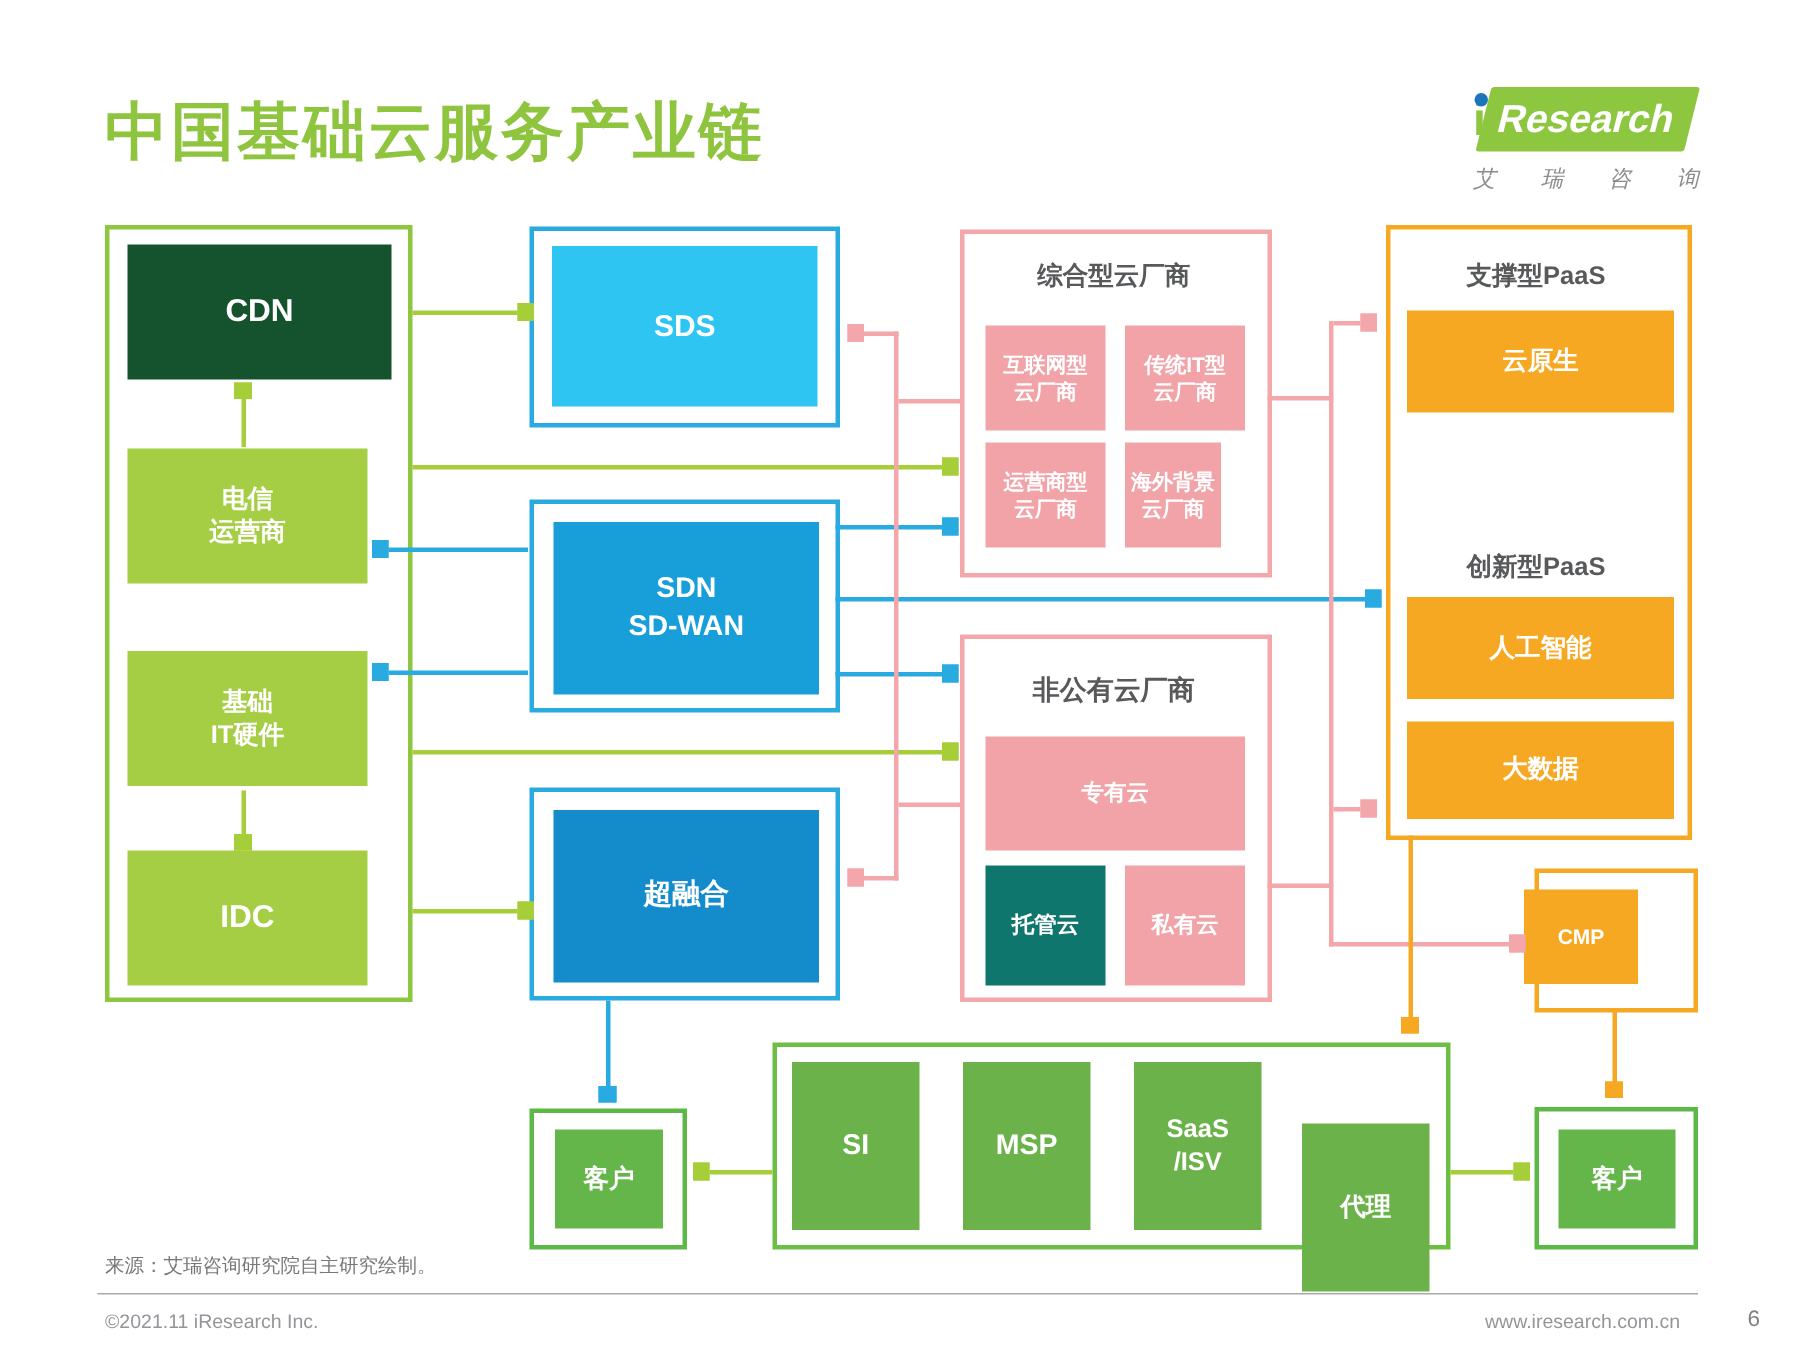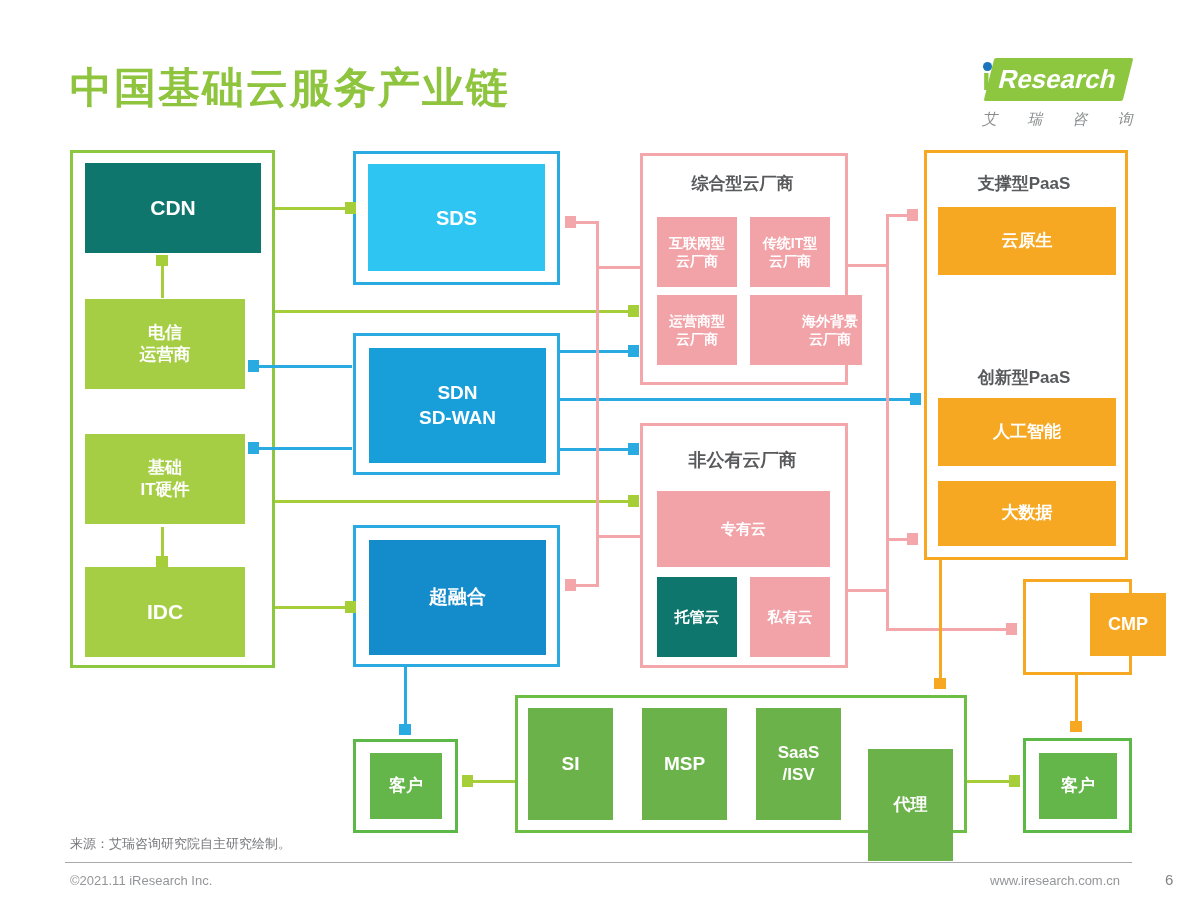--- a/index.html
+++ b/index.html
@@ -70,21 +70,21 @@
   <div class="page-title">中国基础云服务产业链</div>
   <div class="logo">
     <div class="logo-row">
       <span class="logo-i"><span>i</span><span class="dot"></span></span>
       <span class="logo-para">Research</span>
     </div>
     <span class="logo-cn">艾 瑞 咨 询</span>
   </div>
 
   <div class="frame fr-green" style="left:70px;top:150px;width:199px;height:512px;"></div>
-  <div class="bx" style="left:85px;top:163px;width:176px;height:90px;background:#0f766e;font-size:21px;">CDN</div>
+  <div class="bx" style="left:85px;top:163px;width:176px;height:90px;background:#14532d;font-size:21px;">CDN</div>
   <div class="bx ml" style="left:85px;top:299px;width:160px;height:90px;background:#A5CE44;font-size:17px;">电信
 运营商</div>
   <div class="bx ml" style="left:85px;top:434px;width:160px;height:90px;background:#A5CE44;font-size:17px;">基础
 IT硬件</div>
   <div class="bx" style="left:85px;top:567px;width:160px;height:90px;background:#A5CE44;font-size:21px;">IDC</div>
 
   <div class="frame fr-cyan" style="left:353px;top:151px;width:201px;height:128px;"></div>
   <div class="bx" style="left:368px;top:164px;width:177px;height:107px;background:#2EC5F3;font-size:20px;">SDS</div>
   <div class="frame fr-cyan" style="left:353px;top:333px;width:201px;height:136px;"></div>
   <div class="bx ml" style="left:369px;top:348px;width:177px;height:115px;background:#189FD9;font-size:19px;">SDN
@@ -93,38 +93,38 @@
   <div class="bx" style="left:369px;top:540px;width:177px;height:115px;background:#148BCB;font-size:19px;">超融合</div>
 
   <div class="frame fr-pink" style="left:640px;top:153px;width:202px;height:226px;"></div>
   <div class="grp-title" style="left:640px;top:172px;width:205px;">综合型云厂商</div>
   <div class="bx ml" style="left:657px;top:217px;width:80px;height:70px;background:#F1A3A8;font-size:14px;">互联网型
 云厂商</div>
   <div class="bx ml" style="left:750px;top:217px;width:80px;height:70px;background:#F1A3A8;font-size:14px;">传统IT型
 云厂商</div>
   <div class="bx ml" style="left:657px;top:295px;width:80px;height:70px;background:#F1A3A8;font-size:14px;">运营商型
 云厂商</div>
-  <div class="bx ml" style="left:750px;top:295px;width:64px;height:70px;background:#F1A3A8;font-size:14px;padding-left:48px;">海外背景
+  <div class="bx ml" style="left:750px;top:295px;width:64px;height:70px;background:#F1A3A8;font-size:14px;">海外背景
 云厂商</div>
 
   <div class="frame fr-pink" style="left:640px;top:423px;width:202px;height:239px;"></div>
   <div class="grp-title" style="left:640px;top:448px;width:205px;font-size:18px;">非公有云厂商</div>
   <div class="bx" style="left:657px;top:491px;width:173px;height:76px;background:#F1A3A8;font-size:15px;">专有云</div>
   <div class="bx" style="left:657px;top:577px;width:80px;height:80px;background:#0f766e;font-size:15px;">托管云</div>
   <div class="bx" style="left:750px;top:577px;width:80px;height:80px;background:#F1A3A8;font-size:15px;">私有云</div>
 
   <div class="frame fr-orange" style="left:924px;top:150px;width:198px;height:404px;"></div>
   <div class="grp-title" style="left:924px;top:172px;width:200px;">支撑型PaaS</div>
   <div class="bx" style="left:938px;top:207px;width:178px;height:68px;background:#F7A823;font-size:17px;">云原生</div>
   <div class="grp-title" style="left:924px;top:366px;width:200px;">创新型PaaS</div>
   <div class="bx" style="left:938px;top:398px;width:178px;height:68px;background:#F7A823;font-size:17px;">人工智能</div>
   <div class="bx" style="left:938px;top:481px;width:178px;height:65px;background:#F7A823;font-size:17px;">大数据</div>
 
   <div class="frame fr-orange" style="left:1023px;top:579px;width:103px;height:90px;"></div>
-  <div class="bx" style="left:1090px;top:593px;width:76px;height:63px;background:#F7A823;font-size:18px;">CMP</div>
+  <div class="bx" style="left:1016px;top:593px;width:76px;height:63px;background:#F7A823;font-size:14px;">CMP</div>
 
   <div class="frame fr-grn2" style="left:515px;top:695px;width:446px;height:132px;"></div>
   <div class="bx" style="left:528px;top:708px;width:85px;height:112px;background:#6CB24A;font-size:19px;">SI</div>
   <div class="bx" style="left:642px;top:708px;width:85px;height:112px;background:#6CB24A;font-size:19px;">MSP</div>
   <div class="bx ml" style="left:756px;top:708px;width:85px;height:112px;background:#6CB24A;font-size:17px;">SaaS
 /ISV</div>
   <div class="bx" style="left:868px;top:708px;width:85px;height:112px;background:#6CB24A;font-size:17px;margin-top:41px;">代理</div>
 
   <div class="frame fr-grn3" style="left:353px;top:739px;width:99px;height:88px;"></div>
   <div class="bx" style="left:370px;top:753px;width:72px;height:66px;background:#64B54A;font-size:17px;">客户</div>

